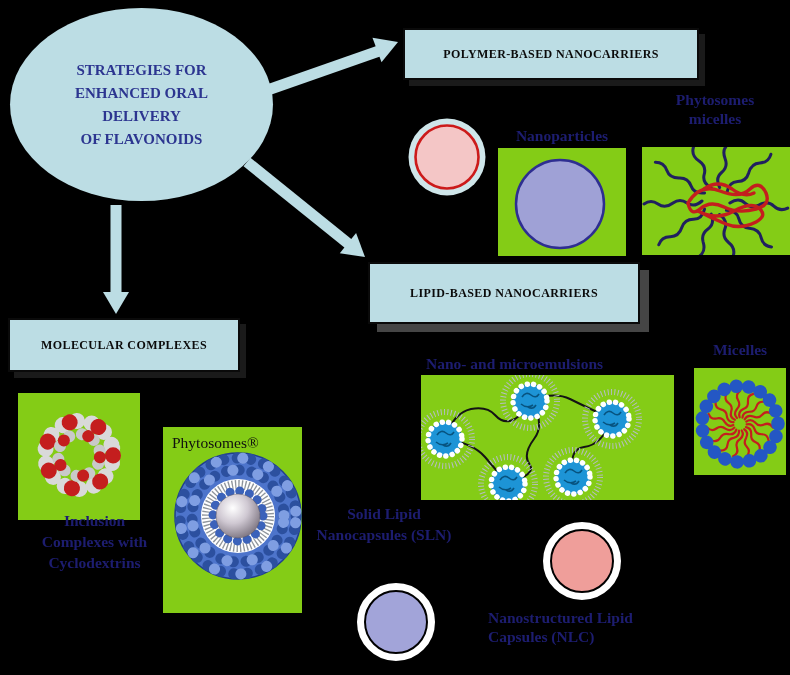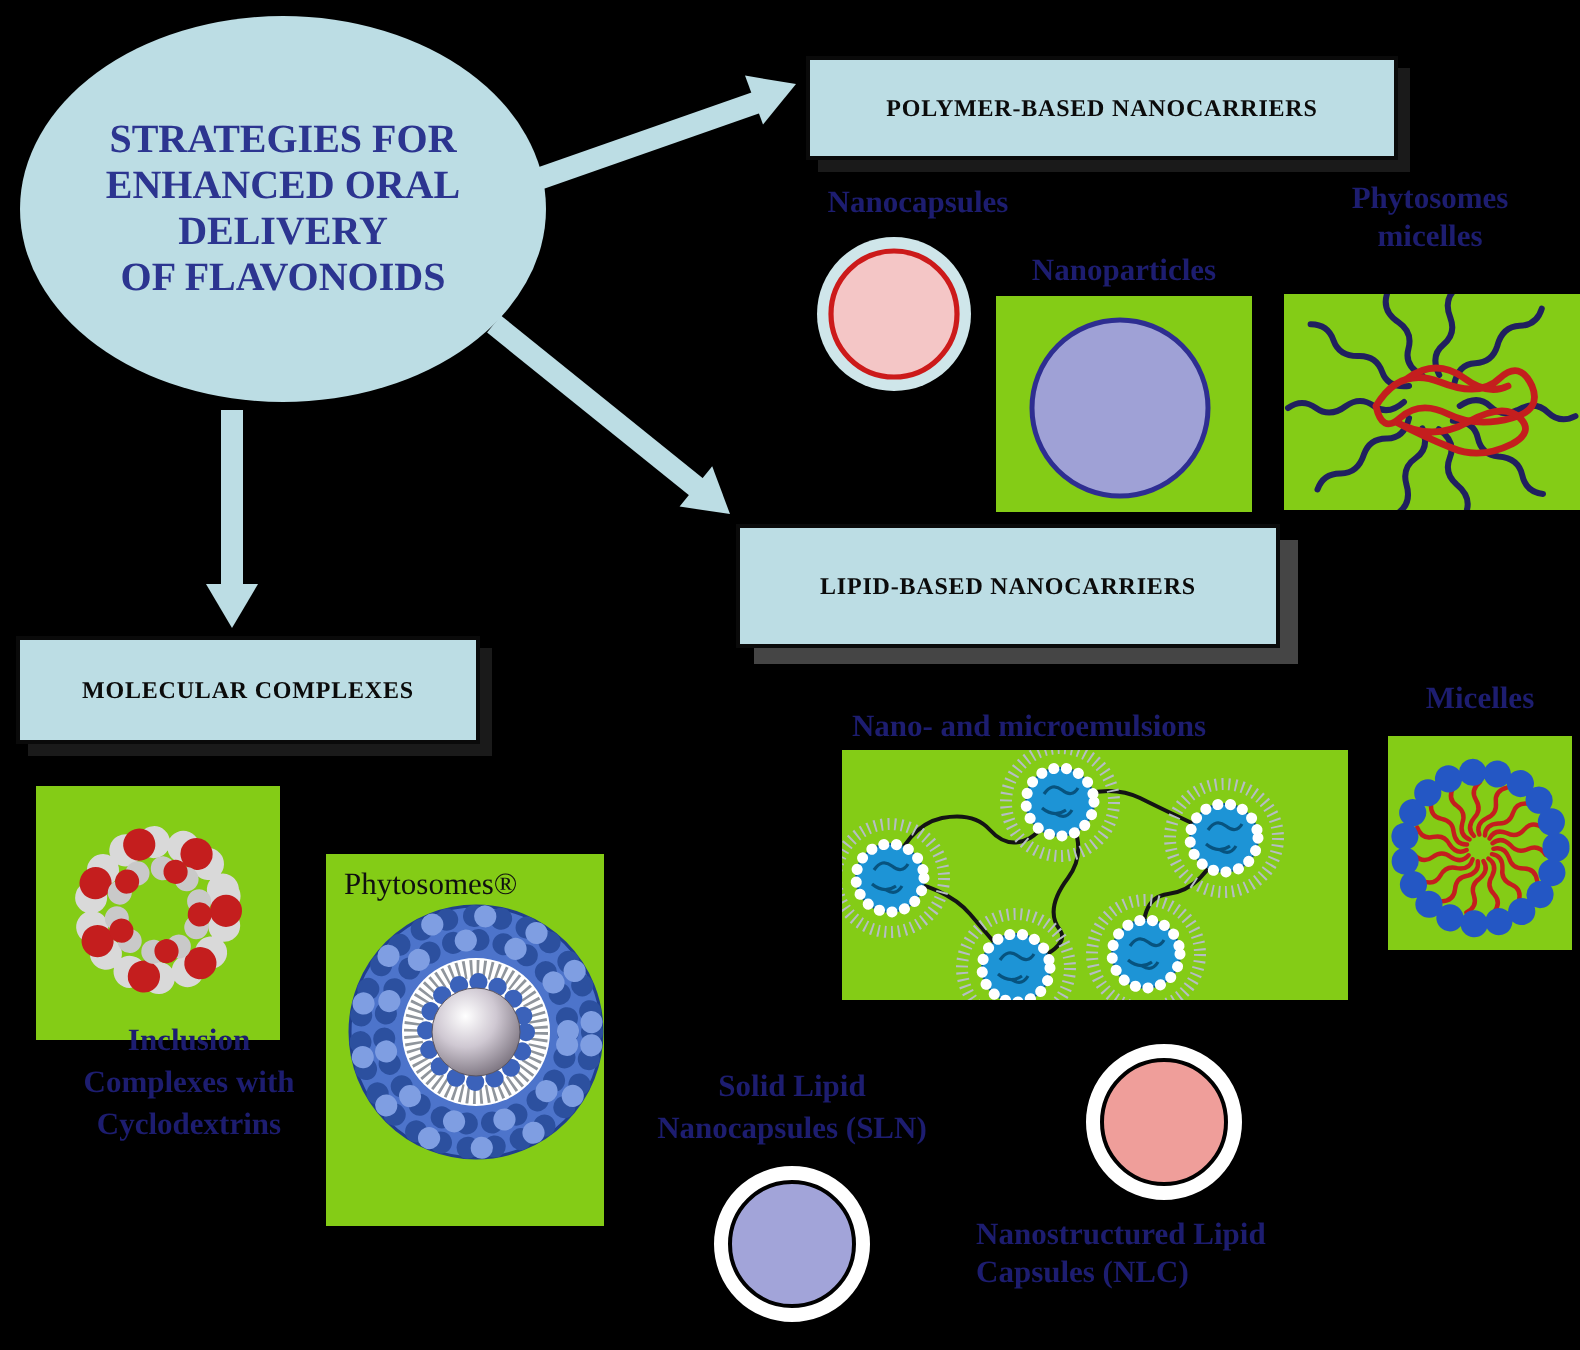--- a/index.html
+++ b/index.html
@@ -10,21 +10,21 @@
   .hbox{position:absolute;background:var(--box-fill);border:2px solid var(--box-border);
         display:flex;align-items:center;justify-content:center;font-weight:bold;
         font-size:12px;color:var(--header-text);letter-spacing:.4px;white-space:nowrap;
         box-sizing:border-box;z-index:3;}
   #polymer-box{left:403px;top:28px;width:296px;height:52px;box-shadow:6px 6px 0 #1a1a1a;}
   #lipid-box{left:368px;top:262px;width:272px;height:62px;box-shadow:9px 8px 0 #454545;}
   #molecular-box{left:8px;top:318px;width:232px;height:54px;box-shadow:6px 6px 0 #1a1a1a;}
   .ellipse{position:absolute;left:10px;top:8px;width:263px;height:193px;z-index:2;
         background:var(--box-fill);border-radius:50%;display:flex;flex-direction:column;
         align-items:center;justify-content:center;color:var(--ellipse-text);
-        font-weight:bold;font-size:20px;line-height:23px;text-align:center;}
+        font-weight:bold;font-size:15px;line-height:23px;text-align:center;}
   .wbox{position:absolute;background:#84cc16;z-index:2;}
   .lbl{position:absolute;color:var(--outside-label);font-weight:bold;font-size:15.5px;
         text-align:center;line-height:20px;z-index:2;}
   #arrow-layer{position:absolute;left:0;top:0;z-index:1;}
   .ring{position:absolute;z-index:2;width:84px;height:84px;border:3px solid #000;
         background:#fff;border-radius:50%;box-sizing:border-box;
         display:flex;align-items:center;justify-content:center;}
   .ring>div{width:64px;height:64px;border-radius:50%;border:2px solid #000;box-sizing:border-box;}
   #sln-circle{left:354px;top:580px;} #sln-circle>div{background:var(--sln-purple);}
   #nlc-circle{left:540px;top:519px;} #nlc-circle>div{background:var(--nlc-pink);}
@@ -56,21 +56,20 @@
   <div class="hbox" id="polymer-box">
     <span>POLYMER-BASED NANOCARRIERS</span>
   </div>
   <div class="hbox" id="lipid-box">
     <span>LIPID-BASED NANOCARRIERS</span>
   </div>
   <div class="hbox" id="molecular-box">
     <span>MOLECULAR COMPLEXES</span>
   </div>
 
-  <div class="lbl" style="left:398px;top:92px;width:122px;">Nanocapsules</div>
 
   <svg class="abs" style="left:406px;top:117px;z-index:2;" width="82" height="82">
     <circle cx="41" cy="40" r="38.5" fill="var(--nanocapsule-teal-ring)"></circle>
     <circle cx="41" cy="40" r="31.5" fill="var(--nanocapsule-pink)" stroke="var(--nanocapsule-red-ring)" stroke-width="2.6"></circle>
   </svg>
 
   <div class="lbl" style="left:500px;top:126px;width:124px;">Nanoparticles</div>
 
   <div class="wbox" style="left:498px;top:148px;width:128px;height:108px;">
     <svg width="128" height="108">
@@ -156,21 +155,21 @@
         <use href="#mt" transform="translate(46,56) rotate(240)"></use>
         <use href="#mt" transform="translate(46,56) rotate(264)"></use>
         <use href="#mt" transform="translate(46,56) rotate(288)"></use>
         <use href="#mt" transform="translate(46,56) rotate(312)"></use>
         <use href="#mt" transform="translate(46,56) rotate(336)"></use>
       </g>
       <circle cx="46" cy="56" r="38" fill="none" stroke="var(--micelle-blue)" stroke-width="13.5" stroke-dasharray="0.1 12.4" stroke-linecap="round"></circle>
     </svg>
   </div>
 
-  <div class="lbl" style="left:312px;top:503px;width:168px;line-height:21px;margin-top:30px;">
+  <div class="lbl" style="left:300px;top:503px;width:168px;line-height:21px;">
     <span>Solid Lipid</span><br>
     <span>Nanocapsules (SLN)</span>
   </div>
   <div class="ring" id="sln-circle">
       <div></div>
     </div>
 
   <div class="ring" id="nlc-circle">
       <div></div>
     </div>

